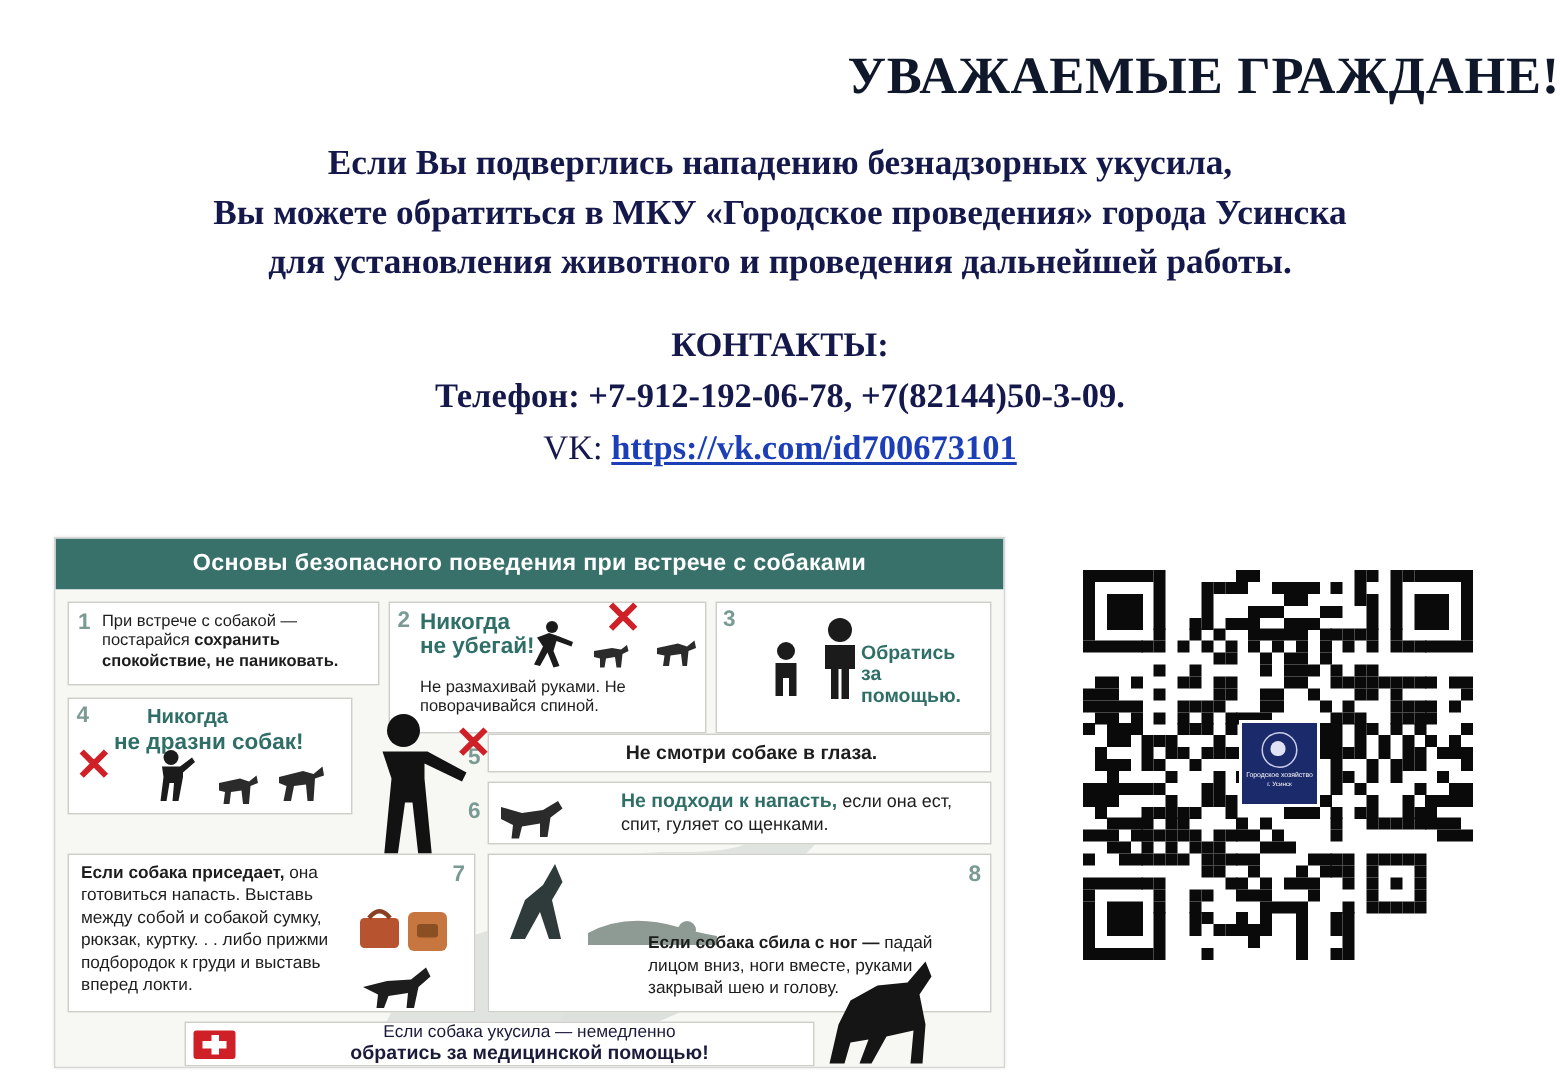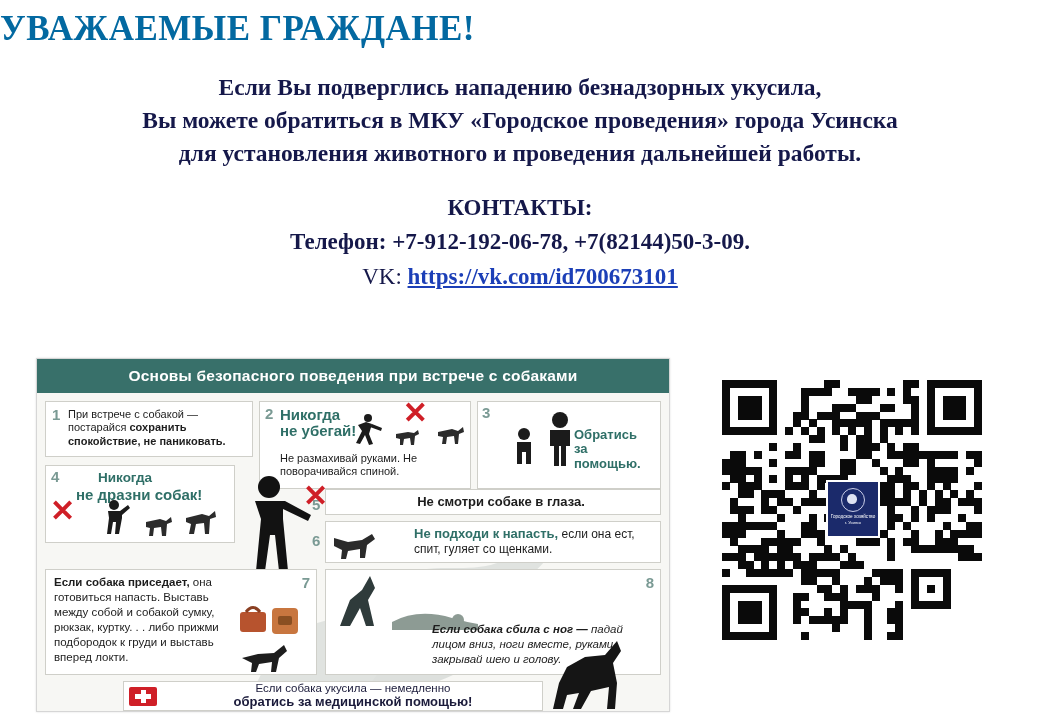--- a/index.html
+++ b/index.html
@@ -15,26 +15,26 @@
     overflow: hidden;
     position: relative;
   }
   .page {
     width: 1040px;
     height: 720px;
     position: relative;
   }
   
   .headline {
-    text-align: left;
+    text-align: right;
     font-weight: bold;
     font-size: 35px;
     letter-spacing: 0.5px;
-    color: #0369a1;
-    padding-top: 10px;
+    color: #0f172a;
+    padding-top: 32px;
     line-height: 1.1;
   }
   
   .lead {
     text-align: center;
     font-weight: bold;
     font-size: 23.5px;
     line-height: 1.42;
     color: #15184a;
     margin-top: 22px;
@@ -361,21 +361,21 @@
           <span class="num" style="right:6px; top:4px;">8</span>
           <svg style="position:absolute; left:8px; top:6px;" width="150" height="60" viewBox="0 0 150 60">
             <g fill="#2f3b3b">
               <path d="M6 50 l10 -26 12 -10 8 -14 5 12 -7 12 6 26 -8 0 -6 -18 -10 18z"></path>
             </g>
             <g fill="#8d9b94">
               <path d="M58 46 q26 -14 60 -4 q14 4 26 6 l0 6 -86 0z"></path>
               <circle cx="124" cy="44" r="6"></circle>
             </g>
           </svg>
-          <div style="position:absolute; left:106px; top:52px; width:218px; font-size:11.5px; line-height:1.3;font-style:italic;">
+          <div style="position:absolute; left:106px; top:52px; width:218px; font-size:11.5px; line-height:1.3;">
             <span class="bold">Если собака сбила с ног —</span>
             <span>падай лицом вниз, ноги вместе, руками закрывай шею и голову.</span>
           </div>
         </div>
 
         <div class="bottom-strip">
           <div style="text-align:center; width:100%;">
             <div>Если собака укусила — немедленно</div>
             <div class="bold" style="font-size:13px;">обратись за медицинской помощью!</div>
           </div>

